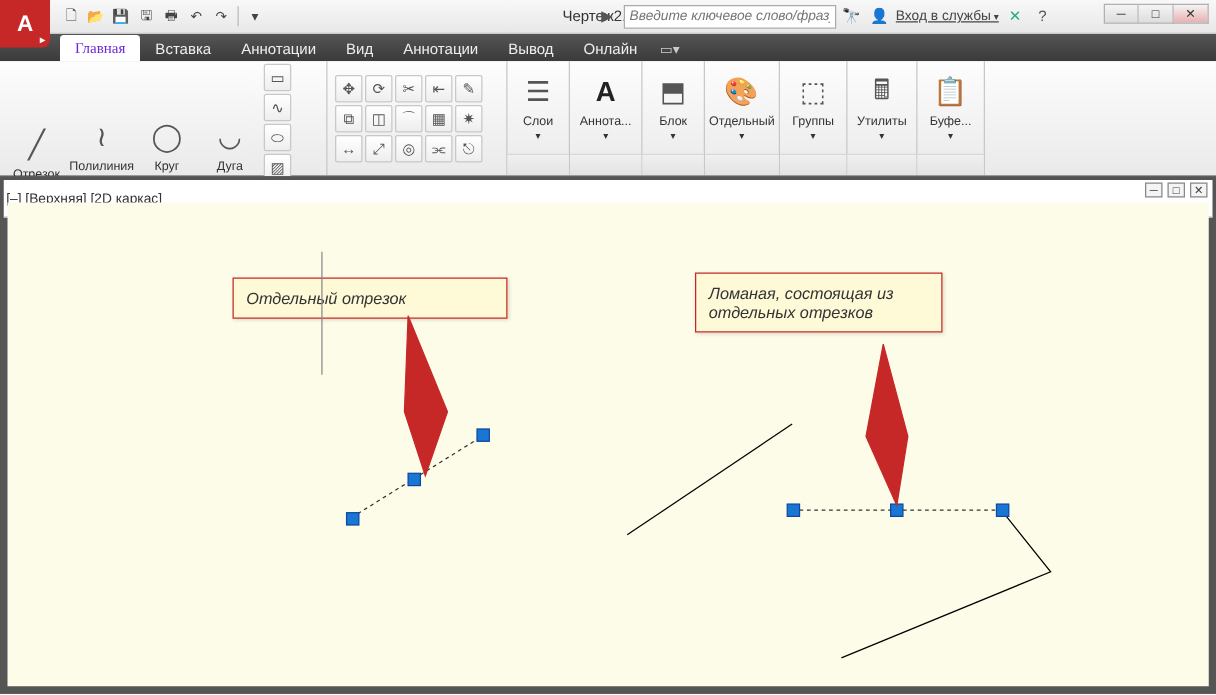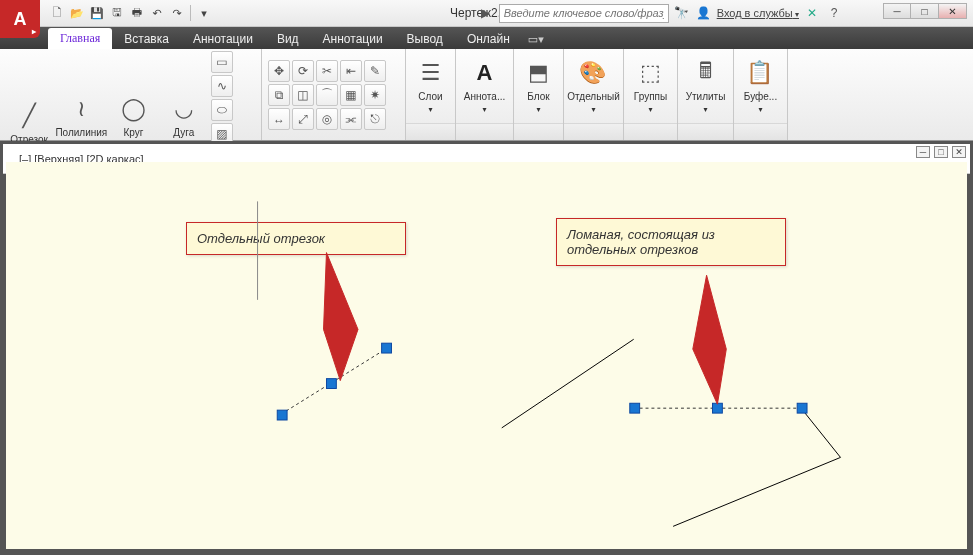--- a/index.html
+++ b/index.html
@@ -37,21 +37,21 @@
   .panel-label.dd::after{content:"▾";font-size:8px;}
   .big-btn{width:50px;display:flex;flex-direction:column;align-items:center;gap:2px;cursor:pointer;padding:2px;border:1px solid transparent;border-radius:2px;}
   .big-btn .icon{width:32px;height:32px;display:flex;align-items:center;justify-content:center;font-size:22px;color:#555;}
   .big-btn .lbl{font-size:10px;color:#333;text-align:center;line-height:1.1;}
   .big-btn.dd .lbl::after{content:"\A▾";white-space:pre;font-size:8px;}
   .grid3{display:grid;grid-template-columns:repeat(auto-fill,22px);grid-auto-rows:22px;gap:2px;}
   .mini{width:22px;height:22px;border:1px solid #c8c8c8;border-radius:2px;background:linear-gradient(#fff,#eee);display:flex;align-items:center;justify-content:center;font-size:12px;color:#555;cursor:pointer;}
 
   
   .doc-frame{border:3px solid #555;border-top-width:3px;height:414px;position:relative;background:#555;}
-  .doc-header{height:30px;background:#fff;font-size:11px;color:#333;padding-left:16px;display:flex;align-items:center;border-bottom:1px solid #ccc;}
+  .doc-header{height:30px;background:#fff;font-size:11px;color:#333;padding-left:2px;display:flex;align-items:center;border-bottom:1px solid #ccc;}
   .doc-controls{position:absolute;right:4px;top:2px;display:flex;gap:4px;}
   .doc-ctl{width:14px;height:12px;border:1px solid #888;background:#f4f4f4;font-size:9px;display:flex;align-items:center;justify-content:center;color:#444;cursor:pointer;}
   .canvas{position:absolute;top:18px;left:3px;right:3px;bottom:3px;background:#fdfce8;}
 
   
   .callout{position:absolute;background:#fef9d6;border:1px solid #c62828;padding:8px 10px;font-size:13px;font-style:italic;color:#333;box-shadow:1px 1px 3px rgba(0,0,0,0.15);}
   svg.overlay{position:absolute;top:0;left:0;width:100%;height:100%;pointer-events:none;}
   .grip{fill:#1976d2;stroke:#0d47a1;stroke-width:1;}
 </style>
 </head>
@@ -230,21 +230,21 @@
   <div class="doc-controls">
     <div class="doc-ctl">─</div>
     <div class="doc-ctl">□</div>
     <div class="doc-ctl">✕</div>
   </div>
   <div class="canvas">
 
     <div class="callout" style="left:180px;top:60px;width:220px;">
       <span>Отдельный отрезок</span>
     </div>
-    <div class="callout" style="left:550px;top:56px;width:230px;font-style:italic;">
+    <div class="callout" style="left:550px;top:56px;width:198px;font-style:italic;">
       <span>Ломаная, состоящая из отдельных отрезков</span>
     </div>
 
     <svg class="overlay" viewBox="0 0 961 393">
 
       <line x1="496" y1="270" x2="630" y2="180" stroke="#000" stroke-width="1"></line>
       <polyline points="800,250 840,300 670,370" fill="none" stroke="#000" stroke-width="1"></polyline>
 
       <line x1="248" y1="40" x2="248" y2="140" stroke="#888" stroke-width="1"></line>
 

